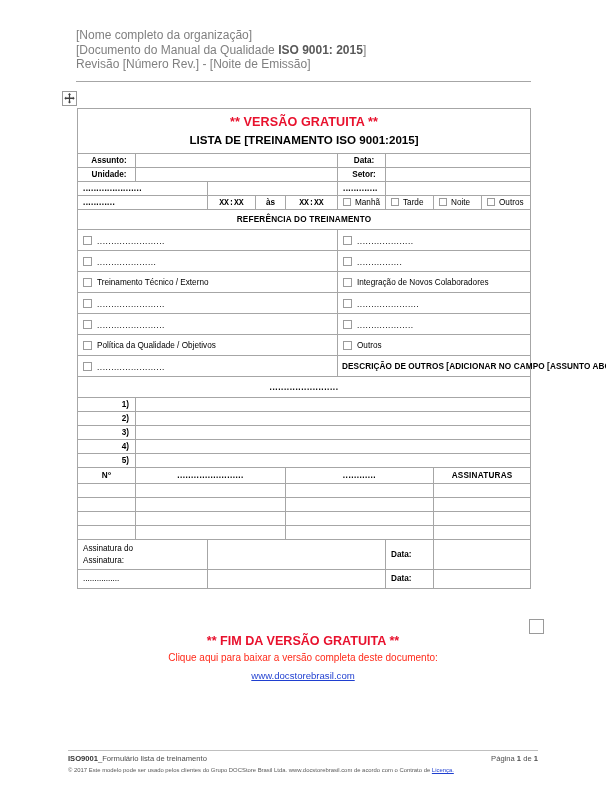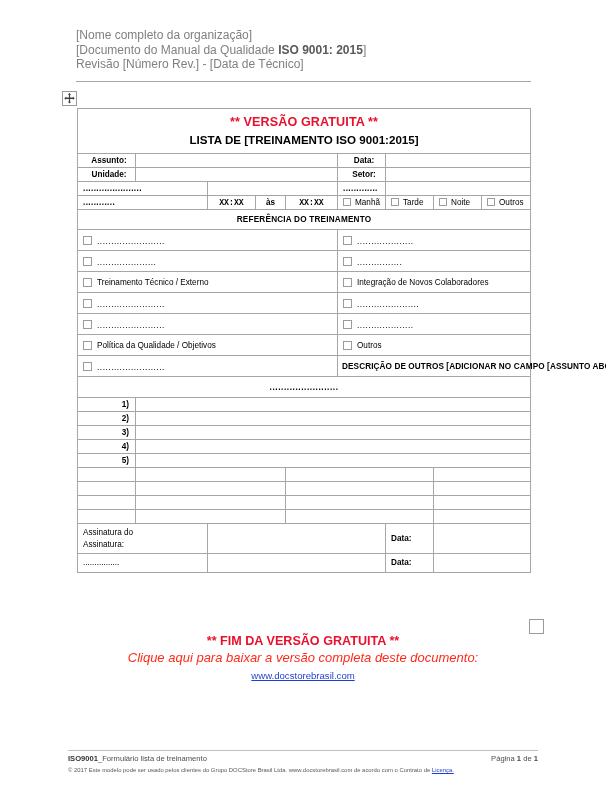--- a/index.html
+++ b/index.html
@@ -237,23 +237,22 @@
     text-align: center;
   }
   .promo-title {
     color: #e8112d;
     font-weight: bold;
     font-size: 12.6px;
     line-height: 18px;
   }
   .promo-sub {
     color: #ff2a1a;
-    font-size: 13px;
+    font-size: 10px;
     line-height: 15px;
-    font-style: italic;
   }
   .promo-link {
     color: #1f3fd0;
     font-size: 9.6px;
     text-decoration: underline;
     line-height: 15px;
     display: inline-block;
   }
 
   
@@ -294,21 +293,21 @@
   }
 </style>
 </head>
 <body>
 
 <div class="page">
 
   <div class="doc-header">
     <div class="hline">[Nome completo da organização]</div>
     <div class="hline"><span>[Documento do Manual da Qualidade </span><b>ISO 9001: 2015</b><span>]</span></div>
-    <div class="hline">Revisão [Número Rev.] - [Data de Técnico]</div>
+    <div class="hline">Revisão [Número Rev.] - [Noite de Emissão]</div>
   </div>
   <div class="header-rule"></div>
 
   <div class="move-handle">
     <svg width="13" height="13" viewBox="0 0 13 13">
       <path d="M6.5 1 L8.2 2.8 H7.1 V5.6 H9.9 V4.5 L11.7 6.2 L9.9 8 V6.9 H7.1 V9.7 H8.2 L6.5 11.5 L4.8 9.7 H5.9 V6.9 H3.1 V8 L1.3 6.2 L3.1 4.5 V5.6 H5.9 V2.8 H4.8 Z" fill="#404040"></path>
     </svg>
   </div>
 
   <table class="form-table">
@@ -479,20 +478,26 @@
     </tr>
     <tr>
       <td class="num-item">4)</td>
       <td colspan="8"></td>
     </tr>
     <tr>
       <td class="num-item">5)</td>
       <td colspan="8"></td>
     </tr>
 
+    <tr>
+      <td class="sig-head">Nº</td>
+      <td class="sig-head dotted" colspan="3">........................</td>
+      <td class="sig-head dotted" colspan="3">............</td>
+      <td class="sig-head" colspan="2">ASSINATURAS</td>
+    </tr>
     <tr class="sig-row">
       <td></td>
       <td colspan="3"></td>
       <td colspan="3"></td>
       <td colspan="2"></td>
     </tr>
     <tr class="sig-row">
       <td></td>
       <td colspan="3"></td>
       <td colspan="3"></td>

